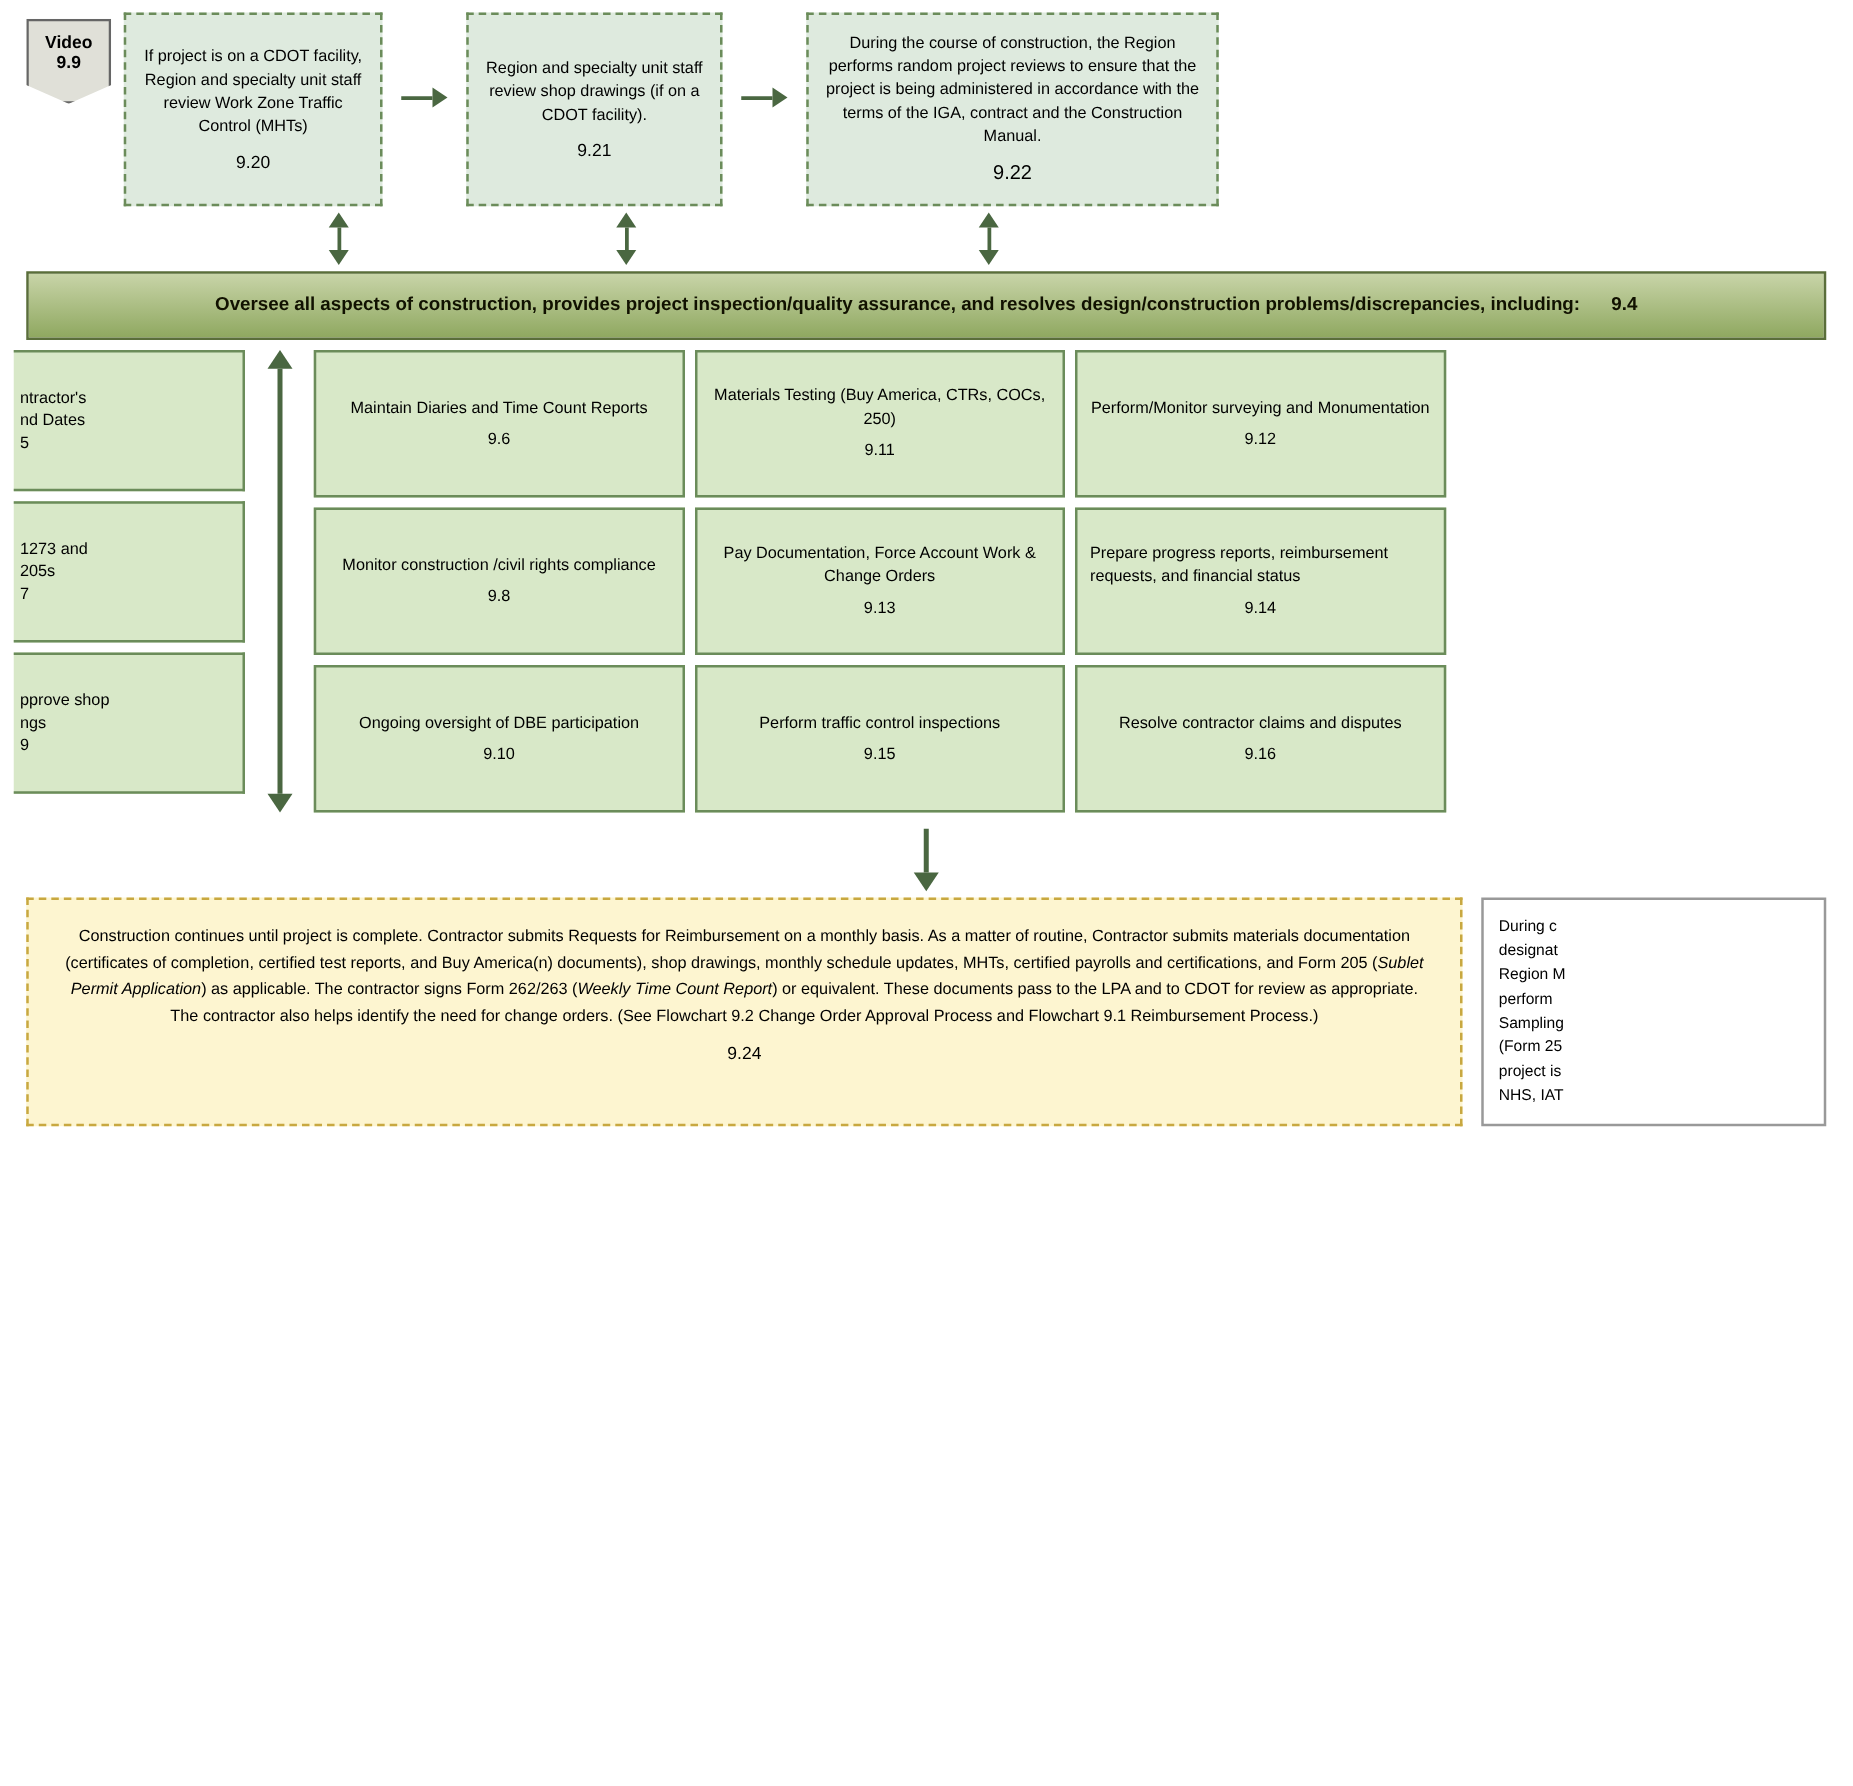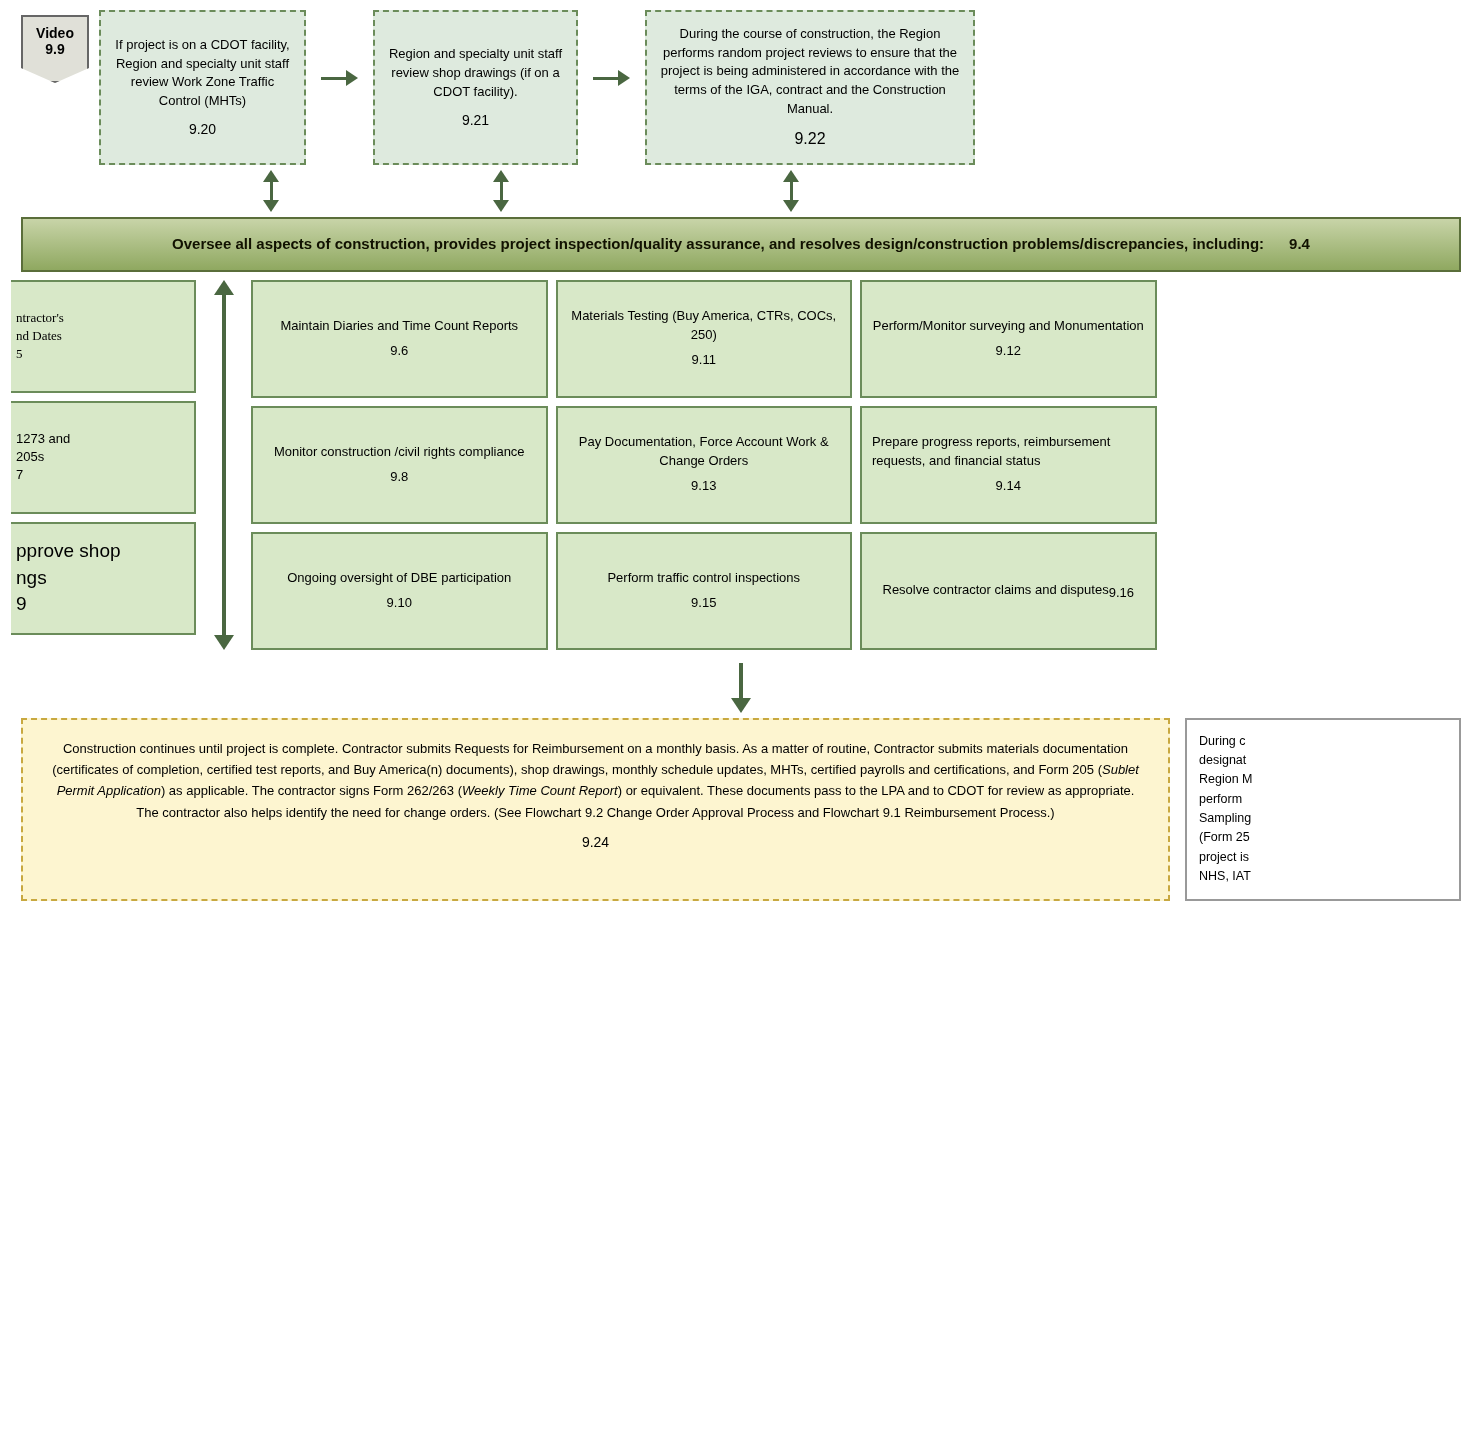--- a/index.html
+++ b/index.html
@@ -166,21 +166,20 @@
         border: 2px solid #6b8c5a;
         border-left: none;
         background: #d8e8c8;
         padding: 10px 10px 10px 5px;
         font-size: 13px;
         line-height: 1.4;
         min-height: 113px;
         display: flex;
         flex-direction: column;
         justify-content: center;
-        font-family: Liberation Serif, serif;
       ">
         <div>ntractor's</div>
         <div>nd Dates</div>
         <div>5</div>
       </div>
 
       <div style="
         border: 2px solid #6b8c5a;
         border-left: none;
         background: #d8e8c8;
@@ -195,21 +194,21 @@
         <div>1273 and</div>
         <div>205s</div>
         <div>7</div>
       </div>
 
       <div style="
         border: 2px solid #6b8c5a;
         border-left: none;
         background: #d8e8c8;
         padding: 10px 10px 10px 5px;
-        font-size: 19px;
+        font-size: 13px;
         line-height: 1.4;
         min-height: 113px;
         display: flex;
         flex-direction: column;
         justify-content: center;
       ">
         <div>pprove shop</div>
         <div>ngs</div>
         <div>9</div>
       </div>
@@ -260,21 +259,21 @@
       <div style="border:2px solid #6b8c5a;background:#d8e8c8;padding:10px;text-align:center;font-size:13px;line-height:1.45;display:flex;flex-direction:column;align-items:center;justify-content:center;min-height:113px;">
         <span>Ongoing oversight of DBE participation</span>
         <div style="margin-top:6px;">9.10</div>
       </div>
 
       <div style="border:2px solid #6b8c5a;background:#d8e8c8;padding:10px;text-align:center;font-size:13px;line-height:1.45;display:flex;flex-direction:column;align-items:center;justify-content:center;min-height:113px;">
         <span>Perform traffic control inspections</span>
         <div style="margin-top:6px;">9.15</div>
       </div>
 
-      <div style="border:2px solid #6b8c5a;background:#d8e8c8;padding:10px;text-align:center;font-size:13px;line-height:1.45;display:flex;flex-direction:row;align-items:center;justify-content:center;min-height:113px;">
+      <div style="border:2px solid #6b8c5a;background:#d8e8c8;padding:10px;text-align:center;font-size:13px;line-height:1.45;display:flex;flex-direction:column;align-items:center;justify-content:center;min-height:113px;">
         <span>Resolve contractor claims and disputes</span>
         <div style="margin-top:6px;">9.16</div>
       </div>
 
       <div style="min-height:113px;"></div>
 
     </div>
   </div>
 
   <div style="display:flex;justify-content:center;padding:5px 0;">

